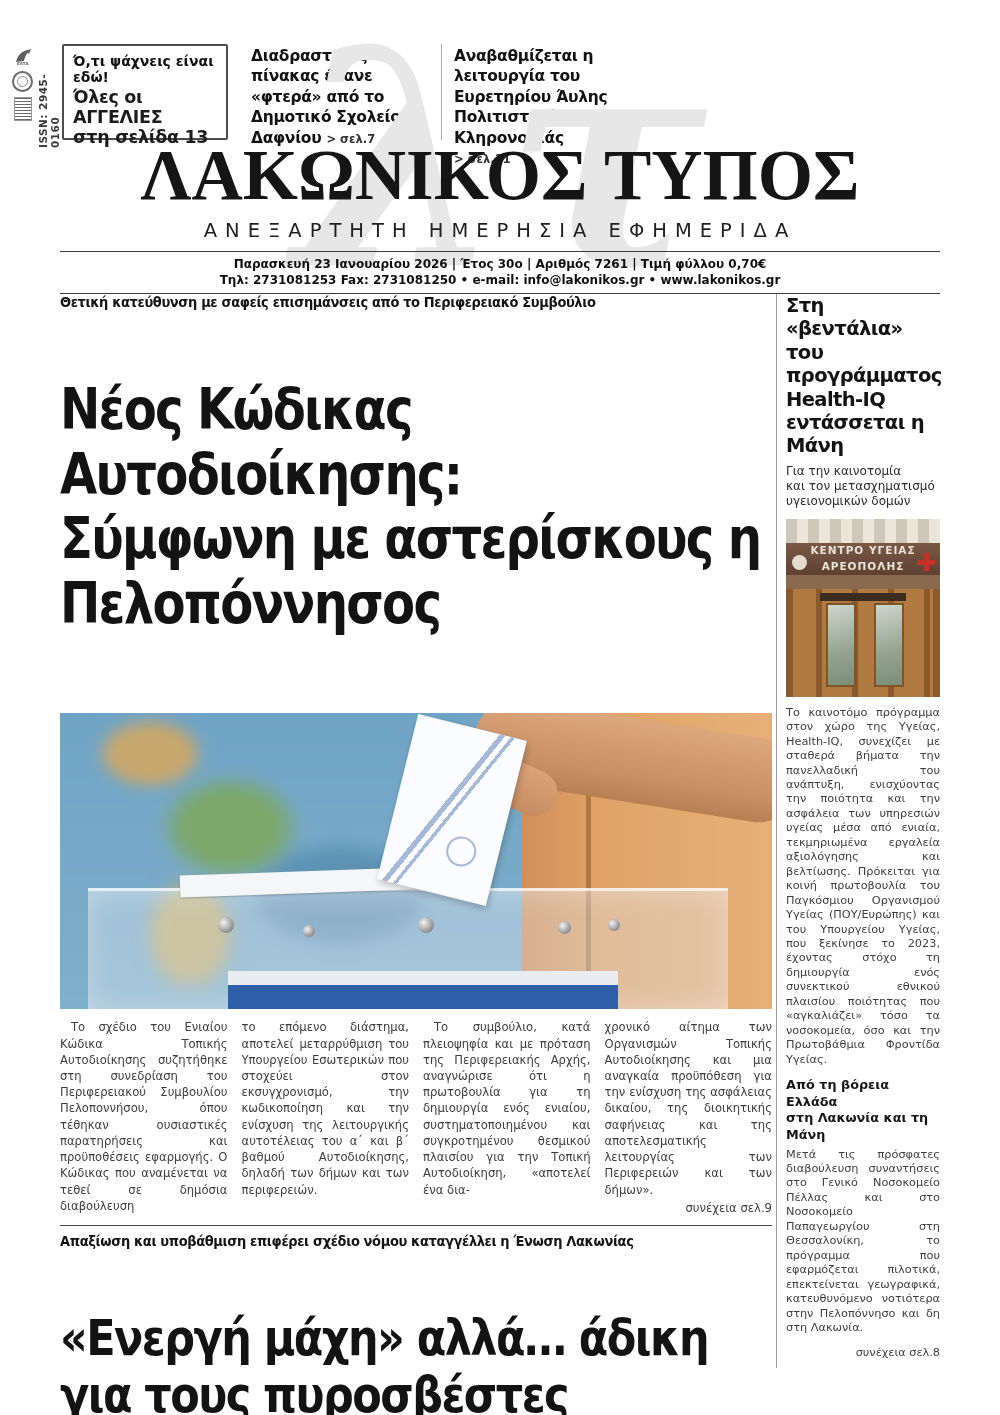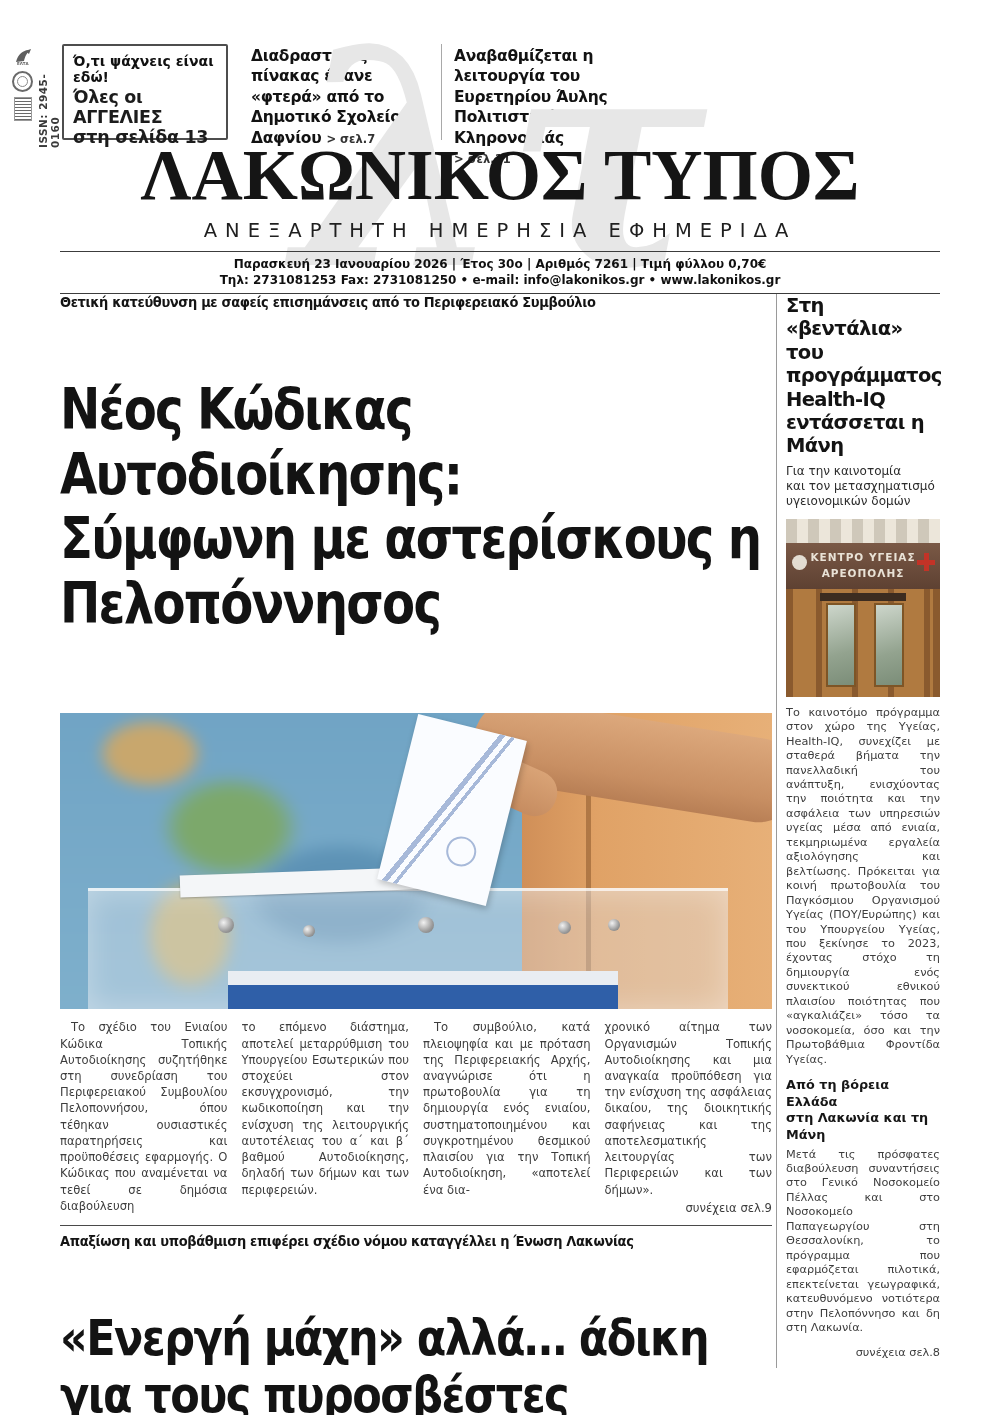--- a/index.html
+++ b/index.html
@@ -84,21 +84,21 @@
   .bp-envelope{position:absolute;left:336px;top:12px;width:112px;height:170px;background:#fafcff;transform:rotate(14deg);box-shadow:2px 3px 6px rgba(0,0,0,.22);
     background-image:linear-gradient(115deg,transparent 44%,#a7b9d9 44%,#a7b9d9 47%,transparent 47%,transparent 50%,#a7b9d9 50%,#a7b9d9 52%,transparent 52%);}
   .bp-seal{position:absolute;left:60px;top:108px;width:26px;height:26px;border:2px solid #a7b9d9;border-radius:50%;}
   .bp-arm{position:absolute;right:-30px;top:6px;width:330px;height:84px;border-radius:48px;transform:rotate(9deg);
     background:linear-gradient(180deg,#dca87c,#c88f63 70%,#b87f55);}
   .bp-hand{position:absolute;left:428px;top:52px;width:70px;height:46px;border-radius:22px;transform:rotate(24deg);
     background:linear-gradient(180deg,#d9a376,#c68c60);}
 
   
   .hp-awning{position:absolute;left:0;top:0;width:100%;height:24px;background:repeating-linear-gradient(90deg,#cfc8ba 0 11px,#ece6da 11px 22px);border-bottom:2px solid #9a8a76;}
-  .hp-sign{position:absolute;left:0;top:24px;width:100%;height:46px;background:linear-gradient(180deg,#7a5946,#5e4132);display:flex;align-items:center;justify-content:center;}
+  .hp-sign{position:absolute;left:0;top:24px;width:100%;height:32px;background:linear-gradient(180deg,#7a5946,#5e4132);display:flex;align-items:center;justify-content:center;}
   .hp-sign-text{color:#e9e2d6;font-size:10.5px;font-weight:700;letter-spacing:1px;text-align:center;line-height:1.5;}
   .hp-cross{position:absolute;right:5px;top:10px;width:18px;height:18px;}
   .hp-cross::before{content:"";position:absolute;left:7px;top:0;width:5px;height:18px;background:#c23327;}
   .hp-cross::after{content:"";position:absolute;left:0;top:7px;width:18px;height:5px;background:#c23327;}
   .hp-logo{position:absolute;left:6px;top:12px;width:15px;height:15px;border-radius:50%;background:rgba(240,236,226,.9);}
   .hp-doors{position:absolute;left:0;top:70px;width:100%;height:108px;
     background:
       linear-gradient(90deg,#8a5a2e 0 7px,transparent 7px),
       linear-gradient(270deg,#8a5a2e 0 7px,transparent 7px),
       repeating-linear-gradient(90deg,#b07a40 0 30px,#8a5a2e 30px 36px),

